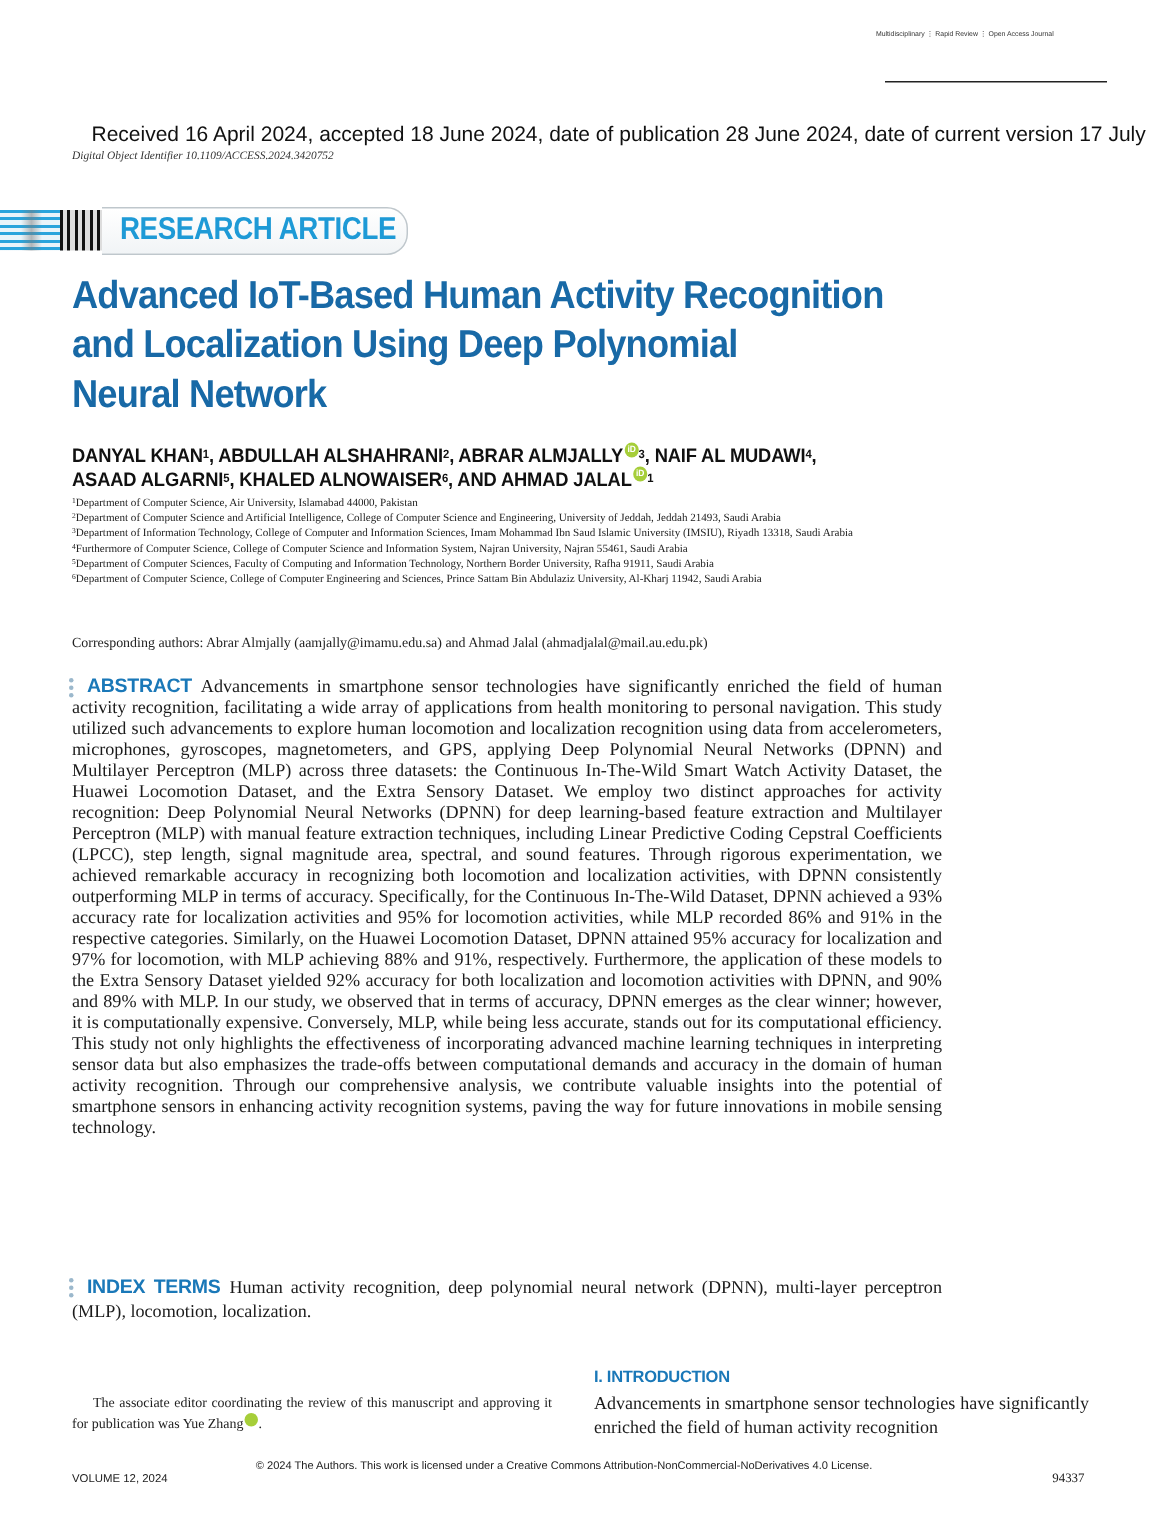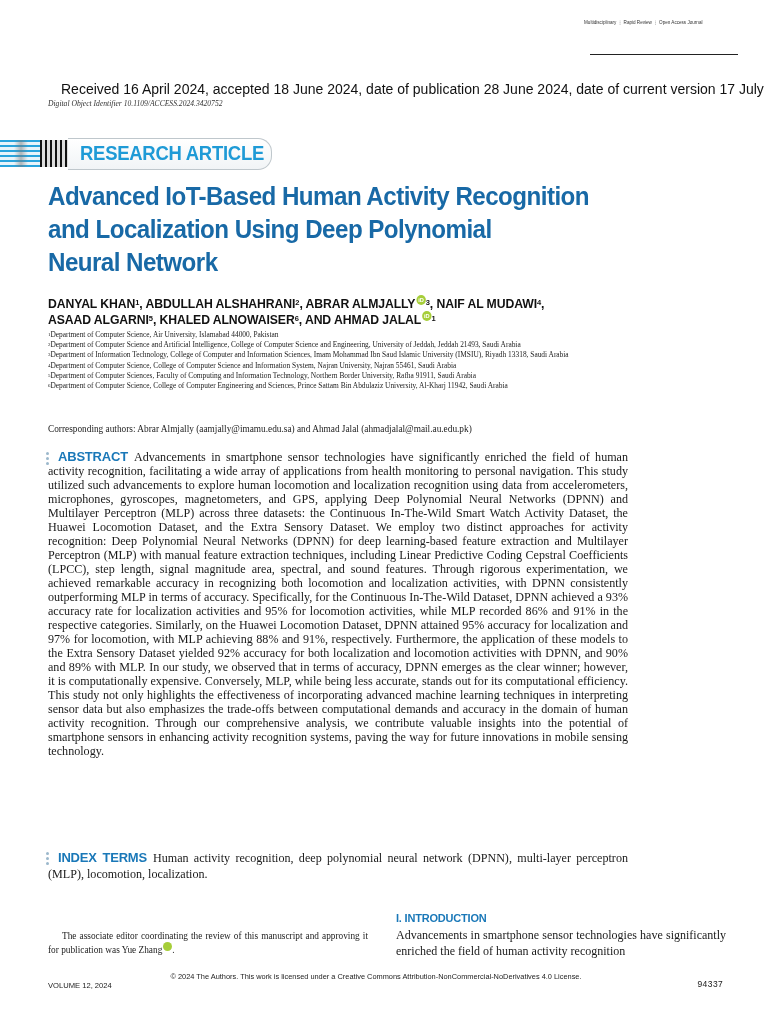--- a/index.html
+++ b/index.html
@@ -44,21 +44,21 @@
     .index-terms { position: absolute; left: 48px; top: 850px; width: 580px; font-size: 12.1px; line-height: 16.3px; text-align: justify; color: #1a1a1a; }
 
     .footnote { position: absolute; left: 48px; top: 929px; width: 320px; font-size: 9.3px; line-height: 14px; text-align: justify; color: #222; text-indent: 14px; }
     .footnote .orcid { width: 9px; height: 9px; font-size: 5px; line-height: 9px; }
 
     .intro-head { position: absolute; left: 396px; top: 912px; font-family: "Liberation Sans", sans-serif; font-weight: bold; font-size: 11px; color: #1a78b8; letter-spacing: -0.2px; }
     .intro-body { position: absolute; left: 396px; top: 927px; width: 330px; font-size: 12px; line-height: 16px; text-align: justify; color: #1a1a1a; }
 
     .footer-vol { position: absolute; left: 48px; top: 981px; font-family: "Liberation Sans", sans-serif; font-size: 7.6px; color: #222; white-space: nowrap; }
     .footer-license { position: absolute; left: 0; width: 752px; top: 972px; font-family: "Liberation Sans", sans-serif; font-size: 7.4px; line-height: 10px; color: #222; text-align: center; }
-    .footer-page { position: absolute; right: 45px; top: 980px; font-family: Liberation Mono, monospace; font-size: 8.6px; color: #222; padding-left: 20px; }
+    .footer-page { position: absolute; right: 45px; top: 980px; font-family: Liberation Serif, serif; font-size: 8.6px; color: #222; padding-left: 20px; }
   </style>
 </head>
 <body>
 
 <div class="logo">
   <div class="logo-sub">Multidisciplinary  ⋮  Rapid Review  ⋮  Open Access Journal</div>
 </div>
 <div class="logo-rule"></div>
 
 <div class="received">Received 16 April 2024, accepted 18 June 2024, date of publication 28 June 2024, date of current version 17 July 2024.</div>
@@ -84,21 +84,21 @@
   <span><span>NAIF AL MUDAWI</span><sup>4</sup><span>,</span></span><br>
   <span><span>ASAAD ALGARNI</span><sup>5</sup><span>, </span></span>
   <span><span>KHALED ALNOWAISER</span><sup>6</sup><span>, </span></span>
   <span><span>AND AHMAD JALAL</span><span class="orcid">iD</span><sup>1</sup></span>
 </div>
 
 <div class="affils">
   <div><sup>1</sup><span>Department of Computer Science, Air University, Islamabad 44000, Pakistan</span></div>
   <div><sup>2</sup><span>Department of Computer Science and Artificial Intelligence, College of Computer Science and Engineering, University of Jeddah, Jeddah 21493, Saudi Arabia</span></div>
   <div><sup>3</sup><span>Department of Information Technology, College of Computer and Information Sciences, Imam Mohammad Ibn Saud Islamic University (IMSIU), Riyadh 13318, Saudi Arabia</span></div>
-  <div><sup>4</sup><span>Department of Computer Science, College of Computer Science and Information System, Najran University, Najran 55461, Saudi Arabia</span></div>
+  <div><sup>4</sup><span>Furthermore of Computer Science, College of Computer Science and Information System, Najran University, Najran 55461, Saudi Arabia</span></div>
   <div><sup>5</sup><span>Department of Computer Sciences, Faculty of Computing and Information Technology, Northern Border University, Rafha 91911, Saudi Arabia</span></div>
   <div><sup>6</sup><span>Department of Computer Science, College of Computer Engineering and Sciences, Prince Sattam Bin Abdulaziz University, Al-Kharj 11942, Saudi Arabia</span></div>
 </div>
 <div class="corresponding">Corresponding authors: Abrar Almjally (aamjally@imamu.edu.sa) and Ahmad Jalal (ahmadjalal@mail.au.edu.pk)</div>
 
 <div class="dots" style="left:46px; top:452px;">
     <span></span>
     <span></span>
     <span></span>
   </div>

